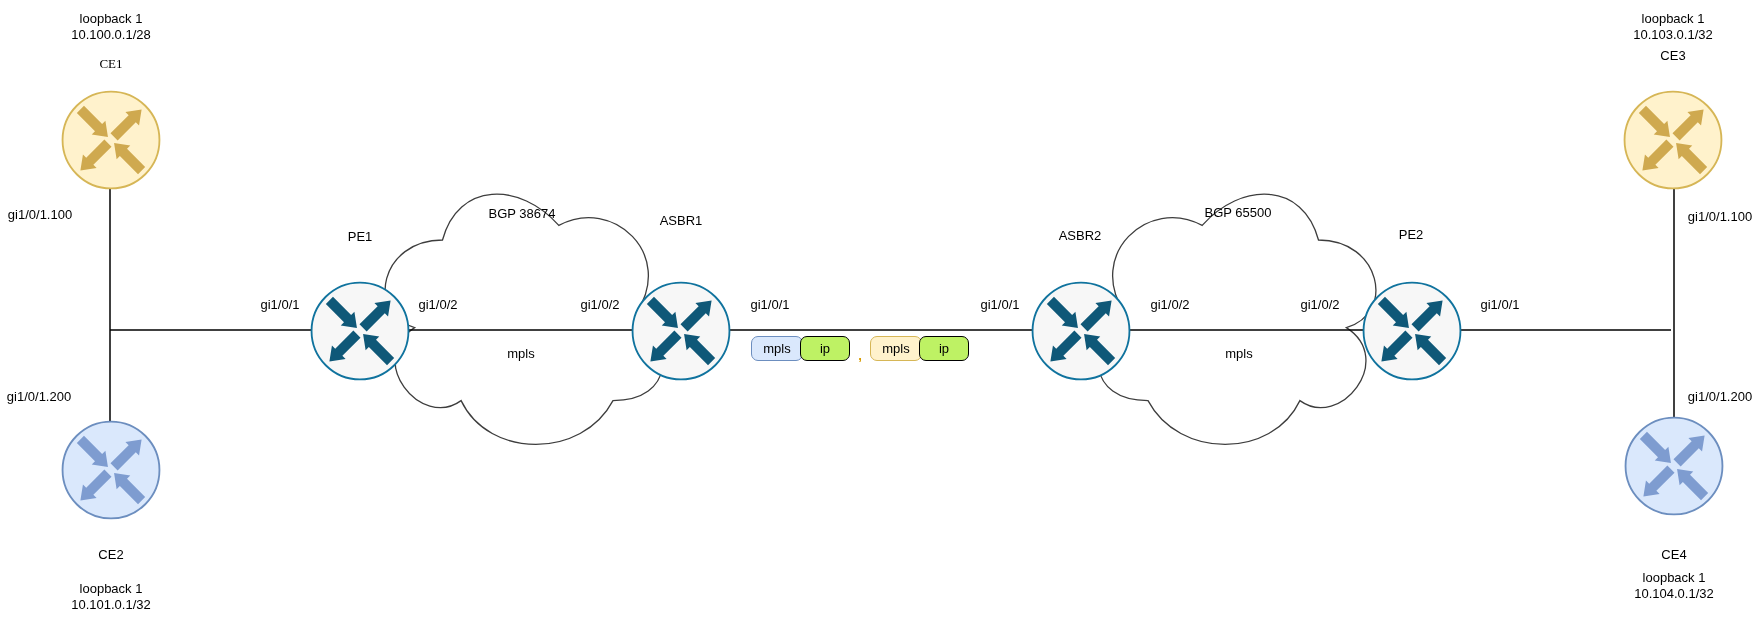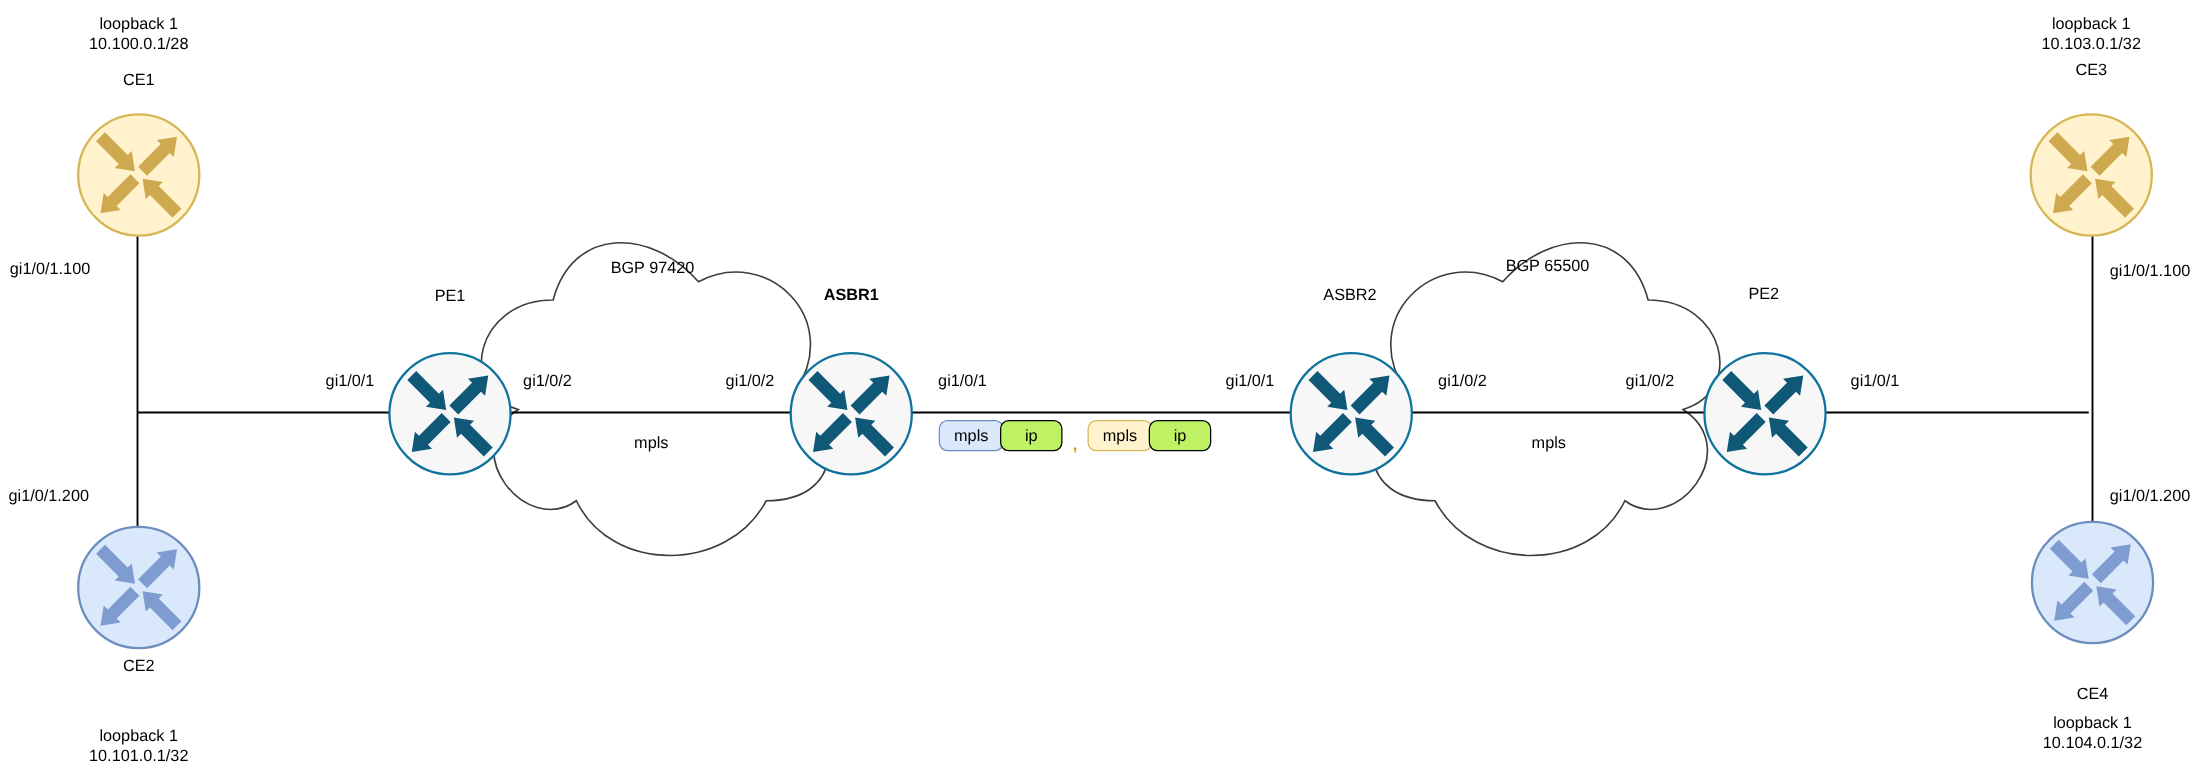--- a/index.html
+++ b/index.html
@@ -68,59 +68,59 @@
     <use href="#router-icon" class="r-core" x="309" y="280" width="102" height="102"></use>
     <use href="#router-icon" class="r-core" x="630" y="280" width="102" height="102"></use>
     <use href="#router-icon" class="r-core" x="1030" y="280" width="102" height="102"></use>
     <use href="#router-icon" class="r-core" x="1361" y="280" width="102" height="102"></use>
   </svg>
 
   <div class="lbl" style="left:111px;top:27px;">
     <span>loopback 1</span>
     <span>10.100.0.1/28</span>
   </div>
-  <div class="lbl" style="left:111px;top:64px;">CE1</div>
+  <div class="lbl" style="left:111px;top:64px;font-family:Liberation Serif, serif;">CE1</div>
   <div class="lbl" style="left:40px;top:215px;">gi1/0/1.100</div>
 
   <div class="lbl" style="left:39px;top:397px;">gi1/0/1.200</div>
-  <div class="lbl" style="left:111px;top:533px;">CE2</div>
+  <div class="lbl" style="left:111px;top:555px;">CE2</div>
   <div class="lbl" style="left:111px;top:597px;">
     <span>loopback 1</span>
     <span>10.101.0.1/32</span>
   </div>
 
   <div class="lbl" style="left:1673px;top:27px;">
     <span>loopback 1</span>
     <span>10.103.0.1/32</span>
   </div>
   <div class="lbl" style="left:1673px;top:56px;">CE3</div>
   <div class="lbl" style="left:1720px;top:217px;">gi1/0/1.100</div>
 
   <div class="lbl" style="left:1720px;top:397px;">gi1/0/1.200</div>
   <div class="lbl" style="left:1674px;top:555px;">CE4</div>
   <div class="lbl" style="left:1674px;top:586px;">
     <span>loopback 1</span>
     <span>10.104.0.1/32</span>
   </div>
 
   <div class="lbl" style="left:360px;top:237px;">PE1</div>
-  <div class="lbl" style="left:681px;top:236px;font-weight:bold;">ASBR1</div>
+  <div class="lbl" style="left:681px;top:221px;">ASBR1</div>
   <div class="lbl" style="left:1080px;top:236px;text-align:center;">ASBR2</div>
   <div class="lbl" style="left:1411px;top:235px;">PE2</div>
 
   <div class="lbl" style="left:280px;top:305px;">gi1/0/1</div>
   <div class="lbl" style="left:438px;top:305px;">gi1/0/2</div>
   <div class="lbl" style="left:600px;top:305px;">gi1/0/2</div>
   <div class="lbl" style="left:770px;top:305px;">gi1/0/1</div>
   <div class="lbl" style="left:1000px;top:305px;">gi1/0/1</div>
   <div class="lbl" style="left:1170px;top:305px;">gi1/0/2</div>
   <div class="lbl" style="left:1320px;top:305px;">gi1/0/2</div>
   <div class="lbl" style="left:1500px;top:305px;">gi1/0/1</div>
 
-  <div class="lbl" style="left:522px;top:214px;">BGP 97420</div>
+  <div class="lbl" style="left:522px;top:214px;">BGP 38674</div>
   <div class="lbl" style="left:521px;top:354px;">mpls</div>
   <div class="lbl" style="left:1238px;top:213px;">BGP 65500</div>
   <div class="lbl" style="left:1239px;top:354px;">mpls</div>
 
   <div class="encap">
     <div class="tag tag-mpls blue">mpls</div>
     <span class="inner-comma">,</span>
     <div class="tag tag-ip">ip</div>
     <span class="sep-comma">,</span>
     <div class="tag tag-mpls yellow">mpls</div>

